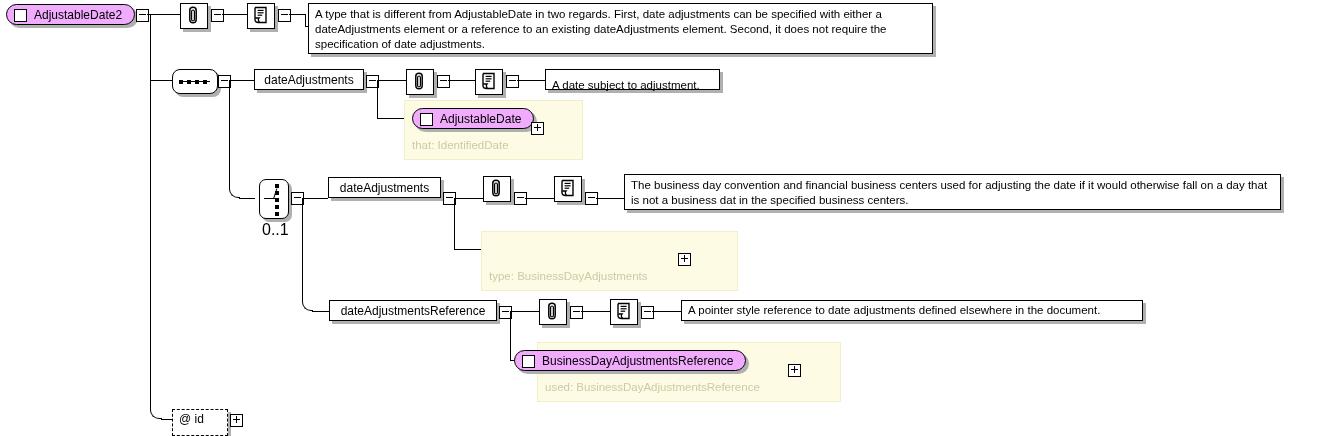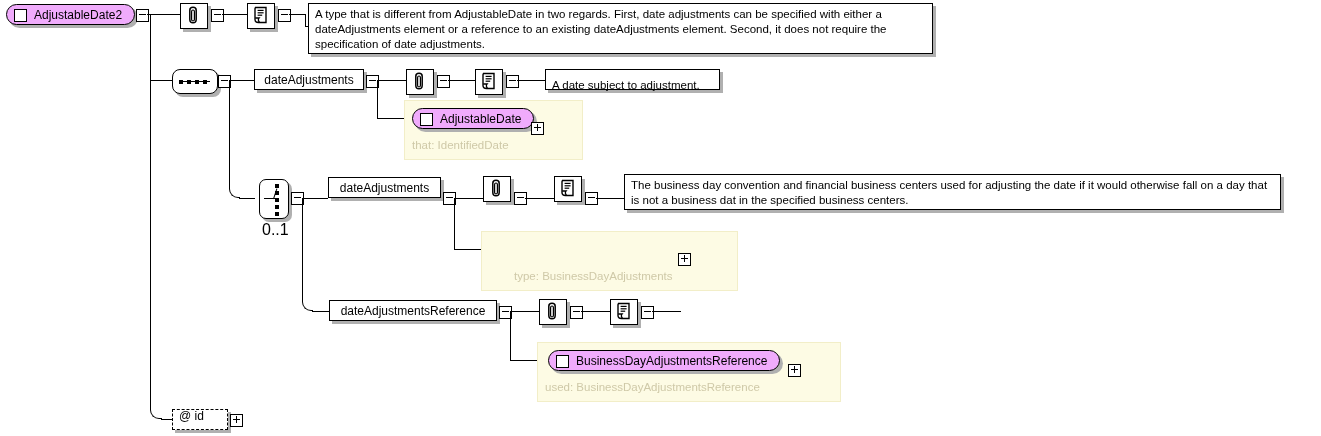--- a/index.html
+++ b/index.html
@@ -39,21 +39,21 @@
   
   .elbox{
     display:flex;align-items:center;justify-content:center;
     border:1px solid #000;background:#fff;height:21px;
     font-size:12px;color:#000;white-space:nowrap;padding:0 8px;
   }
 
   
   .attrnode{
     display:flex;align-items:center;gap:6px;
-    border:1px dashed #000;background:#fff;height:21px;
+    border:1px dashed #000;background:#fff;height:27px;
     font-size:12px;padding:0 12px 8px 6px;white-space:nowrap;
   }
 
   
   .annbox{
     border:1px solid #000;background:#fff;
     font-size:11.5px;line-height:15px;color:#000;
     padding:3px 6px 4px 6px;
   }
 
@@ -251,21 +251,21 @@
   <div class="tgl" style="left:585px;top:192px;"></div>
   <div class="ln lnh" style="left:596px;top:198px;width:28px;"></div>
 
   <div class="annbox shadow abs" style="left:624px;top:174px;width:657px;height:36px;">The business day convention and financial business centers used for adjusting the date if it would otherwise fall on a day that is not a business dat in the specified business centers.</div>
 
   <div class="ln lnv" style="left:454px;top:198px;height:51px;"></div>
   <div class="ln lnh" style="left:454px;top:249px;width:31px;"></div>
 
   <div class="ypanel" style="left:481px;top:231px;width:255px;height:58px;"></div>
   <div class="tgl plus" style="left:678px;top:253px;"></div>
-  <div class="ytype" style="left:514px;top:270px;">type: BusinessDayAdjustments</div>
+  <div class="ytype" style="left:489px;top:270px;">type: BusinessDayAdjustments</div>
 
   <div class="elbox shadow abs" style="left:329px;top:300px;width:168px;">dateAdjustmentsReference</div>
   <div class="tgl" style="left:499px;top:306px;"></div>
   <div class="ln lnh" style="left:510px;top:311px;width:29px;"></div>
 
   <div class="icontile shadow" style="left:539px;top:299px;">
     <svg width="24" height="22" viewBox="0 0 24 22" aria-hidden="true">
       <path d="M12 3.2 c2.0 0 3.2 1.2 3.2 3.0 l0 9.0 c0 2.1 -1.5 3.6 -3.2 3.6
                c-1.7 0 -3.2 -1.5 -3.2 -3.6 l0 -9.0 c0 -1.8 1.2 -3.0 3.2 -3.0 z" fill="none" stroke="#000" stroke-width="1.5"></path>
       <path d="M12 6.0 c0.9 0 1.4 0.6 1.4 1.4 l0 8.0 c0 0.9 -0.6 1.5 -1.4 1.5
@@ -281,26 +281,27 @@
                L7.0 4.6 Z" fill="#fff" stroke="#000" stroke-width="1.4"></path>
       <path d="M7.2 14.0 L11.0 14.0 C10.0 15.0 10.2 17.2 11.6 18.4" fill="none" stroke="#000" stroke-width="1.3"></path>
       <line x1="9.6" y1="6.4" x2="15.6" y2="6.4" stroke="#000" stroke-width="1.2"></line>
       <line x1="9.6" y1="8.8" x2="15.6" y2="8.8" stroke="#000" stroke-width="1.2"></line>
       <line x1="9.6" y1="11.2" x2="14.2" y2="11.2" stroke="#000" stroke-width="1.2"></line>
     </svg>
   </div>
   <div class="tgl" style="left:641px;top:306px;"></div>
   <div class="ln lnh" style="left:652px;top:311px;width:29px;"></div>
 
+  <div class="annbox shadow abs" style="left:681px;top:300px;width:462px;height:21px;padding-top:2px;">A pointer style reference to date adjustments defined elsewhere in the document.</div>
 
   <div class="ln lnv" style="left:510px;top:311px;height:49px;"></div>
   <div class="ln lnh" style="left:510px;top:360px;width:31px;"></div>
 
   <div class="ypanel" style="left:537px;top:342px;width:302px;height:58px;"></div>
-  <div class="typenode shadow abs" style="left:548px;top:350px;">
+  <div class="typenode shadow abs" style="left:514px;top:350px;">
     <span class="sq"></span>
     <span>BusinessDayAdjustmentsReference</span>
   </div>
   <div class="tgl plus" style="left:788px;top:364px;"></div>
   <div class="ytype" style="left:545px;top:381px;">used: BusinessDayAdjustmentsReference</div>
 
   <div class="attrnode shadow abs" style="left:172px;top:409px;width:56px;">
     <span>@ id</span>
   </div>
   <div class="tgl plus" style="left:230px;top:414px;"></div>

